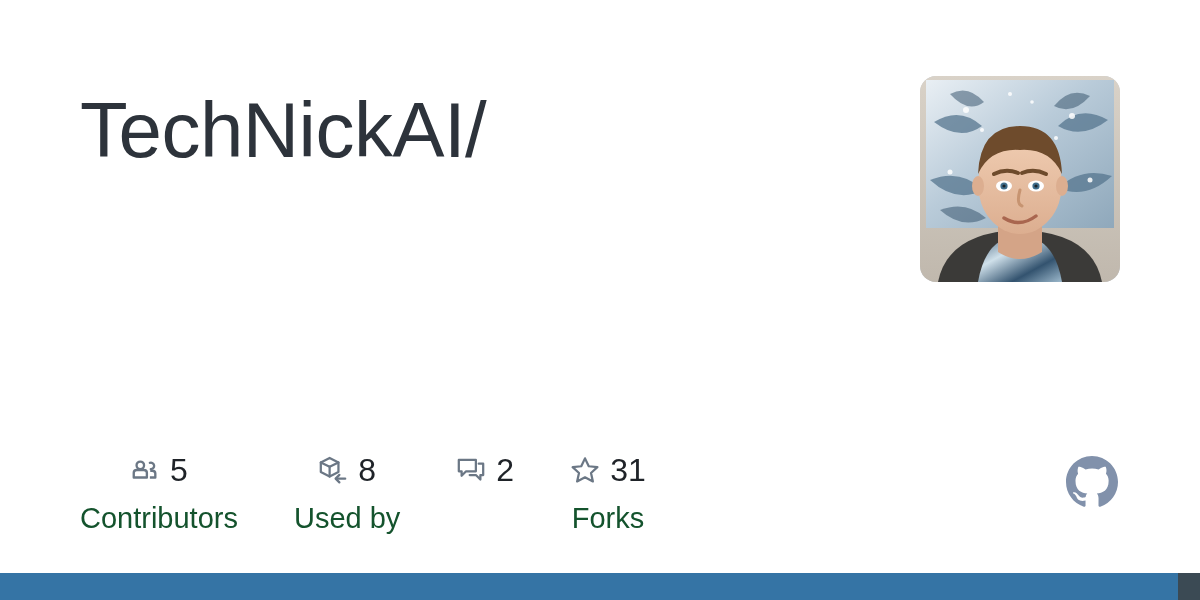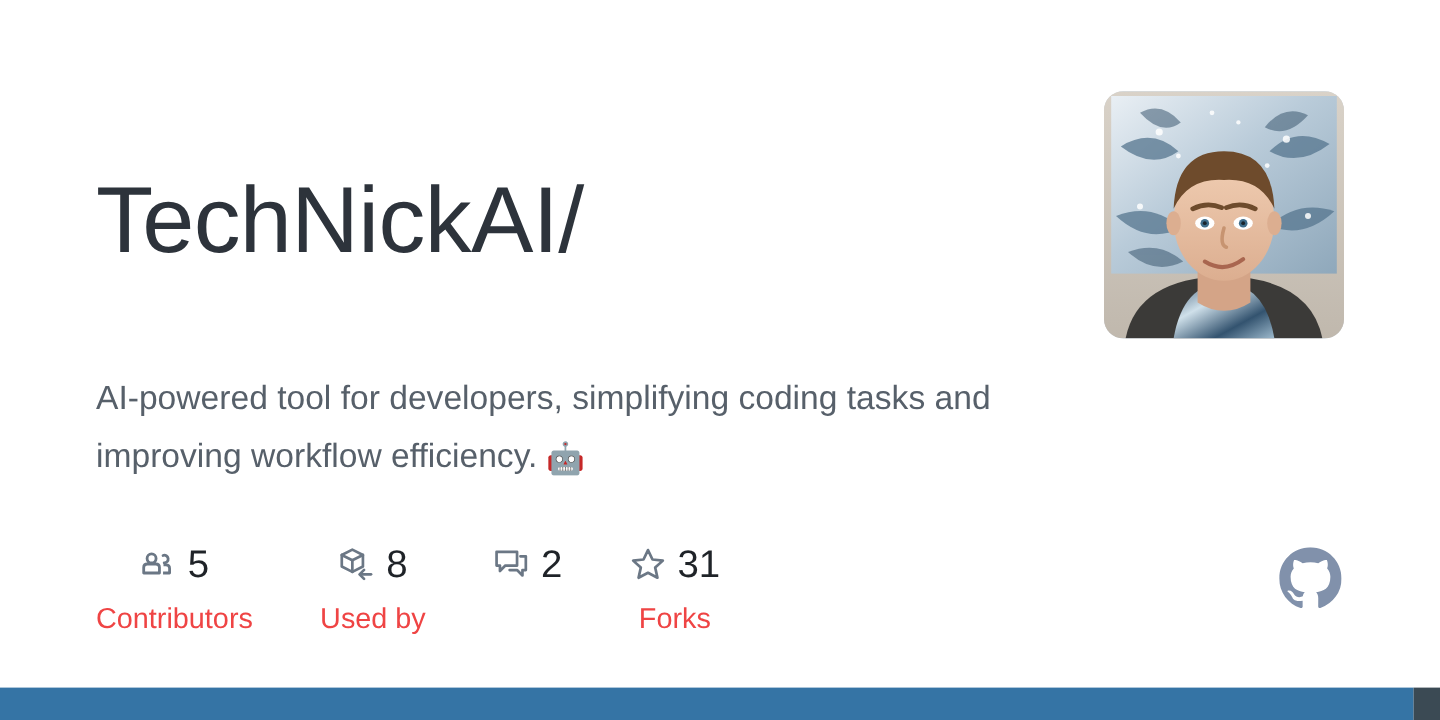--- a/index.html
+++ b/index.html
@@ -23,21 +23,21 @@
     box-sizing: border-box;
   }
 
   
   .header {
     position: absolute;
     left: 80px;
     top: 76px;
     right: 80px;
     display: flex;
-    align-items: center;
+    align-items: flex-start;
     justify-content: space-between;
     gap: 39px;
   }
 
   .title-block {
     max-width: 760px;
     padding-top: 8px;
   }
 
   .repo-title {
@@ -114,22 +114,22 @@
     flex: 0 0 auto;
   }
   .stat-icon svg { display: block; width: 30px; height: 30px; }
   .stat-value {
     font-size: 32px;
     color: #1f2328;
     font-weight: 400;
     line-height: 1;
   }
   .stat-label {
-    font-size: 24px;
-    color: #ef4444;
+    font-size: 29px;
+    color: #14532d;
     font-weight: 400;
     margin-top: 12px;
     white-space: nowrap;
   }
 
   .brand-mark {
     margin-left: auto;
     margin-right: 22px;
     margin-top: 6px;
     width: 52px;
@@ -240,21 +240,20 @@
         <circle cx="84" cy="110" r="1.6" fill="#19242c"></circle>
         <circle cx="116" cy="110" r="1.6" fill="#19242c"></circle>
 
         <path d="M100 114 q-4 14 2 16" stroke="#c79471" stroke-width="3" fill="none" stroke-linecap="round"></path>
 
         <path d="M84 142 q16 10 32 -2" stroke="#a9664f" stroke-width="3.4" fill="none" stroke-linecap="round"></path>
       </svg>
     </div>
   </div>
 
-  <div class="description"><span>AI-powered tool for developers, simplifying coding tasks and improving workflow efficiency. </span><span class="emoji">🤖</span></div>
 
   <div class="stats">
 
     <div class="stat">
       <div class="stat-top">
         <span class="stat-icon">
           <svg viewBox="0 0 16 16" fill="currentColor" aria-hidden="true">
             <path d="M5.5 3.5a2 2 0 1 1 0 4 2 2 0 0 1 0-4ZM2 9.5c0-.9.7-1.5 1.6-1.5h3.8c.9 0 1.6.6 1.6 1.5V12H2V9.5Z" fill="none" stroke="currentColor" stroke-width="1.25" stroke-linejoin="round"></path>
             <path d="M10.6 4.2a1.7 1.7 0 1 1 .5 3.3" fill="none" stroke="currentColor" stroke-width="1.25" stroke-linecap="round"></path>
             <path d="M10.8 8.4h1.1c.9 0 1.6.6 1.6 1.5V12h-2.9" fill="none" stroke="currentColor" stroke-width="1.25" stroke-linejoin="round"></path>

